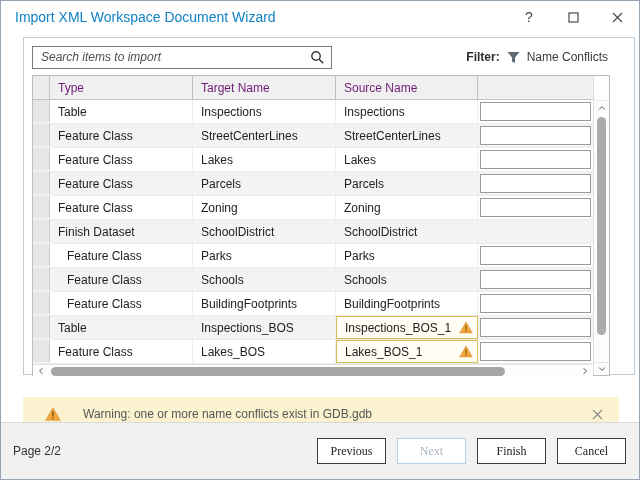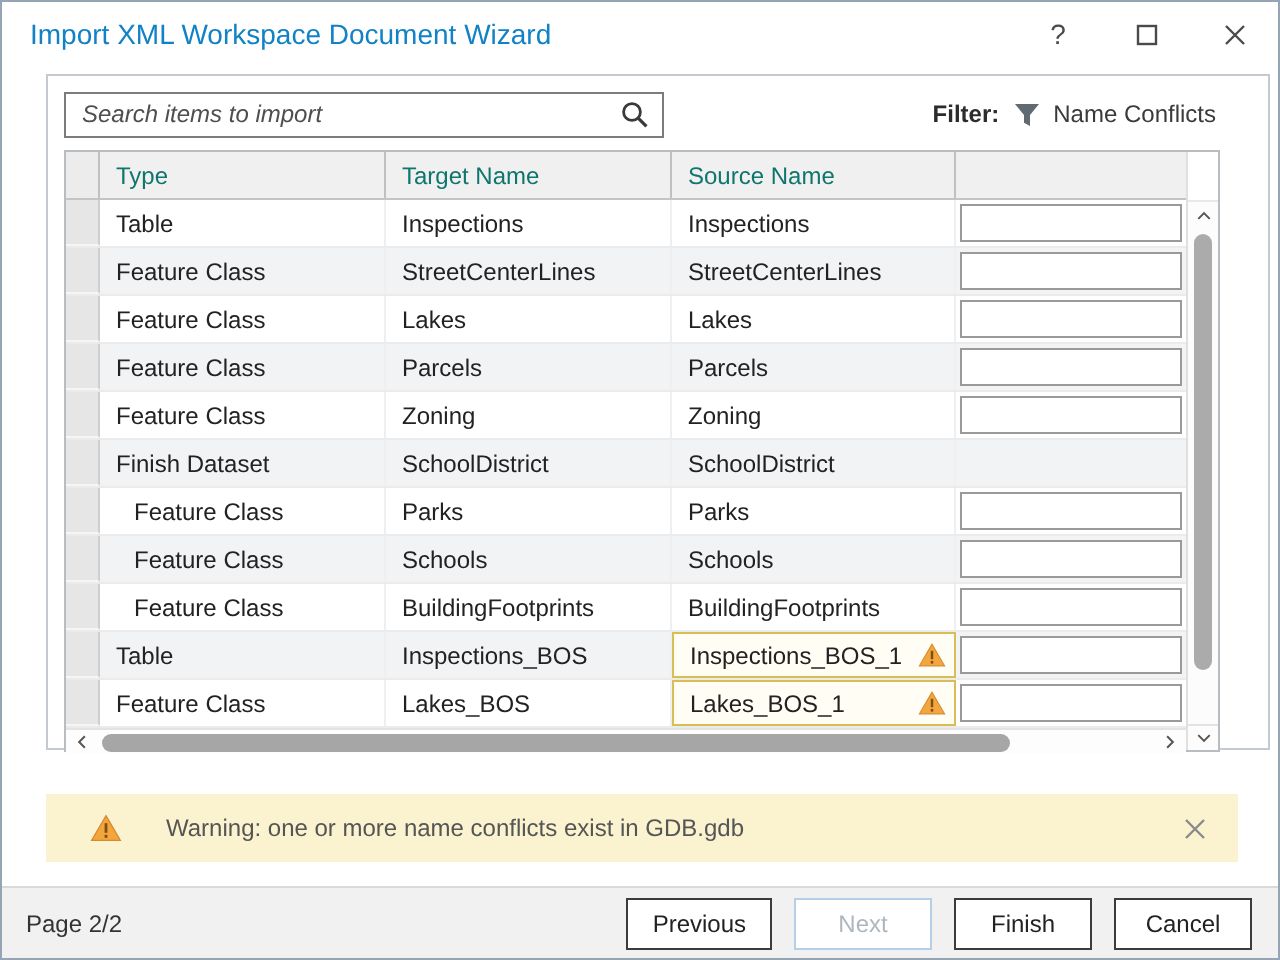--- a/index.html
+++ b/index.html
@@ -73,21 +73,21 @@
   }
   .table-main { width: 562px; display: flex; flex-direction: column; }
   .grid-row {
     display: grid;
     grid-template-columns: 17px 143px 143px 142px 1fr;
     height: 24px; flex: 0 0 24px;
   }
   .header-row { background: #f0f0f0; border-bottom: 1px solid #c4c4c4; height: 24px; flex:0 0 24px;}
   .header-cell {
     display: flex; align-items: center;
-    padding-left: 8px; color: #0f766e;
+    padding-left: 8px; color: #701a75;
     border-right: 1px solid #c0c0c0;
   }
   .header-cell.last { border-right: none; }
   .selector-head { border-right: 1px solid #c0c0c0; background:#ececec; }
   .row { border-bottom: 1px solid #ebebeb; background: #fff; }
   .row.alt { background: #f2f3f5; }
   .cell {
     display: flex; align-items: center;
     padding-left: 8px; overflow: hidden; white-space: nowrap;
     border-right: 1px solid #efefef;
@@ -139,31 +139,31 @@
     position: absolute; top: 396px; left: 22px;
     width: 596px; height: 34px;
     background: #fbf3cf;
     display: flex; align-items: center;
     padding: 0 12px 0 22px;
   }
   .warn-text { margin-left: 22px; color: #555; }
   .warn-close { margin-left: auto; color: #8a8a8a; font-size: 14px; cursor: default; padding: 0 4px; }
   
   .footer {
-    position: absolute; bottom: 0; left: 0; right: 0; height: 36px;
+    position: absolute; bottom: 0; left: 0; right: 0; height: 57px;
     background: #f1f1f1; border-top: 1px solid #d9d9d9;
     display: flex; align-items: center;
     padding: 0 13px 0 12px;
   }
   .page-label { color: #333; }
   .footer-buttons { margin-left: auto; display: flex; gap: 11px; }
   .btn {
     min-width: 69px; height: 26px;
     background: #fff; border: 1px solid #3c3c3c;
-    font-family: Liberation Sans, sans-serif; font-size: 12px; color: #222;
+    font-family: Liberation Serif, serif; font-size: 12px; color: #222;
     padding: 0 12px; cursor: default;
   }
   .btn.disabled { border-color: #b5cfe7; color: #aeb7bf; }
   svg { display: block; }
 </style>
 </head>
 <body>
 
 <div class="dialog">
 

